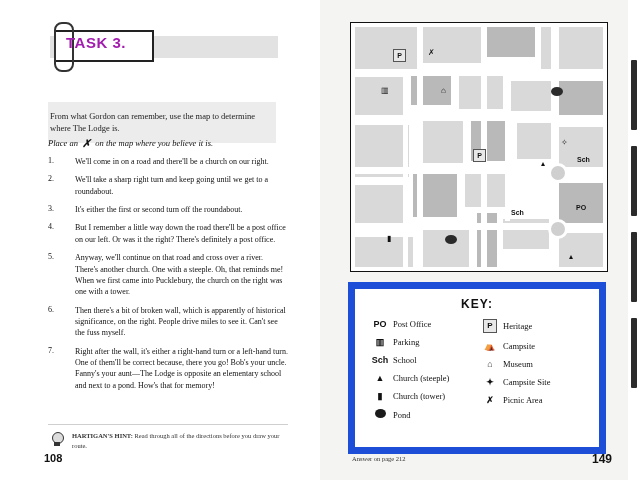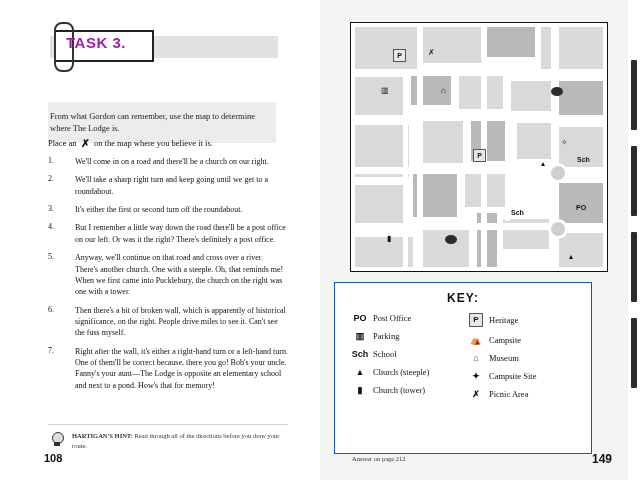--- a/index.html
+++ b/index.html
@@ -23,21 +23,21 @@
   .task-head{position:absolute;left:28px;top:30px;width:250px;height:34px;}
   .task-band{position:absolute;left:22px;top:6px;width:228px;height:22px;background:#e2e2e2;}
   .task-box{position:absolute;left:26px;top:0px;width:96px;height:28px;border:2px solid #222;background:#fff;}
   .task-label{position:absolute;left:38px;top:4px;font-size:15px;font-weight:bold;letter-spacing:.5px;color:#a21caf;}
   .clip{position:absolute;left:26px;top:-8px;width:16px;height:46px;border:2px solid #333;border-radius:8px;background:transparent;}
 
   .intro{position:absolute;left:48px;top:78px;width:224px;background:#ececec;padding:8px 2px;
          font-size:8.5px;line-height:1.45;color:#222;font-family:"Liberation Serif", serif;margin-top:24px;}
 
   .instr-line{position:absolute;left:48px;top:138px;width:238px;font-size:8.5px;color:#111;
-              font-family:"Liberation Serif", serif;}
+              font-family:"Liberation Serif", serif;font-style:italic;}
   .xmark{display:inline-block;font-weight:bold;transform:scale(1.25);margin:0 3px;}
 
   .list-wrap{position:absolute;left:48px;top:156px;width:240px;}
   .li{display:flex;margin-bottom:7px;font-family:"Liberation Serif", serif;}
   .li .num{width:14px;flex:0 0 14px;font-size:8px;color:#111;}
   .li .txt{font-size:8px;line-height:1.42;color:#111;margin-left:13px;}
 
   .hint{position:absolute;left:48px;top:424px;width:240px;display:flex;align-items:flex-start;
         border-top:1px solid #cfcfcf;padding-top:6px;}
   .bulb{width:18px;height:18px;flex:0 0 18px;margin-right:6px;position:relative;}
@@ -57,21 +57,21 @@
   .blk.dark{background:#b9b9b9;}
   .road{position:absolute;background:#ffffff;}
   .rbt{position:absolute;width:14px;height:14px;border:3px solid #ffffff;border-radius:50%;background:#cfcfcf;}
   .mlabel{position:absolute;font-size:7px;font-weight:bold;color:#111;font-family:"Liberation Sans",sans-serif;}
   .micon{position:absolute;font-size:8px;color:#111;line-height:1;}
   .pond{position:absolute;width:12px;height:9px;border-radius:50%;background:#2b2b2b;}
   .pbox{position:absolute;width:11px;height:11px;background:#e8e8e8;border:1px solid #555;font-size:7px;
         text-align:center;line-height:11px;font-weight:bold;color:#111;}
 
   
-  .key-frame{position:absolute;left:334px;top:282px;width:258px;height:172px;background:#fff;border:1px solid #1d4ed8;box-sizing:border-box;}
+  .key-frame{position:absolute;left:348px;top:282px;width:258px;height:172px;background:#fff;border:7px solid #1d4ed8;box-sizing:border-box;}
   .key-title{text-align:center;font-size:12px;font-weight:bold;letter-spacing:1px;margin-top:8px;color:#111;}
   .key-cols{display:flex;margin-top:8px;padding:0 12px;}
   .key-col{width:50%;}
   .key-row{display:flex;align-items:center;margin-bottom:8px;}
   .key-sym{width:26px;flex:0 0 26px;text-align:center;font-size:9px;font-weight:bold;color:#111;}
   .key-sym .sq{display:inline-block;width:12px;height:12px;background:#e8e8e8;border:1px solid #555;
                font-size:8px;line-height:12px;font-weight:bold;}
   .key-sym .dot{display:inline-block;width:11px;height:9px;border-radius:50%;background:#1a1a1a;}
   .key-txt{font-size:8.5px;color:#111;font-family:"Liberation Serif", serif;}
 </style>
@@ -225,20 +225,24 @@
           <div class="key-txt">School</div>
         </div>
         <div class="key-row">
           <div class="key-sym">▲</div>
           <div class="key-txt">Church (steeple)</div>
         </div>
         <div class="key-row">
           <div class="key-sym">▮</div>
           <div class="key-txt">Church (tower)</div>
         </div>
+        <div class="key-row">
+          <div class="key-sym"><span class="dot"></span></div>
+          <div class="key-txt">Pond</div>
+        </div>
       </div>
       <div class="key-col">
         <div class="key-row">
           <div class="key-sym"><span class="sq">P</span></div>
           <div class="key-txt">Heritage</div>
         </div>
         <div class="key-row">
           <div class="key-sym">⛺</div>
           <div class="key-txt">Campsite</div>
         </div>

